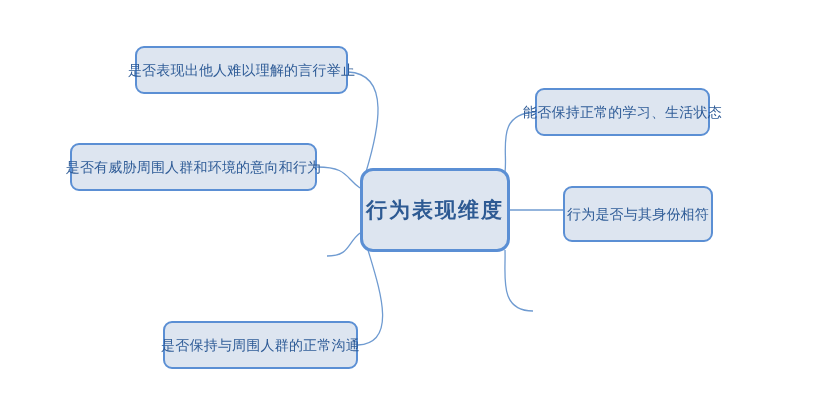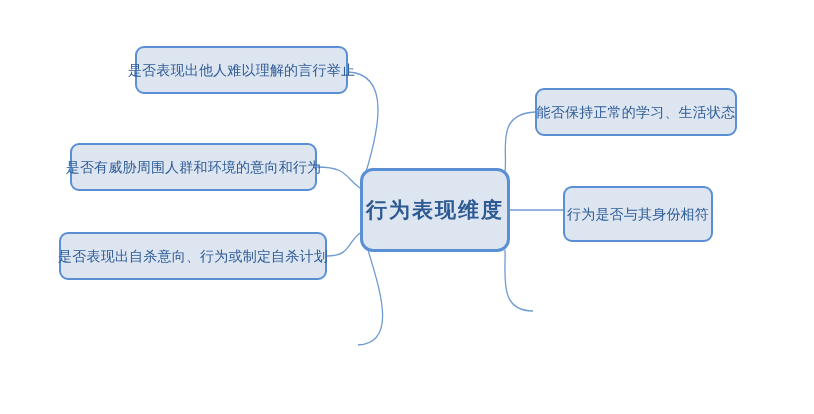--- a/index.html
+++ b/index.html
@@ -79,26 +79,26 @@
   </div>
 
   <div class="node leaf-node" style="left:135px; top:46px; width:213px; height:48px;">
     <span class="node-label">是否表现出他人难以理解的言行举止</span>
   </div>
 
   <div class="node leaf-node" style="left:70px; top:143px; width:247px; height:48px;">
     <span class="node-label">是否有威胁周围人群和环境的意向和行为</span>
   </div>
 
-  <div class="node leaf-node" style="left:59px; top:232px; width:268px; height:48px;">
-    <span class="node-label">是否表现出自杀意向、行为或制定自杀计划</span>
+
+  <div class="node leaf-node" style="left:163px; top:321px; width:195px; height:48px;">
+    <span class="node-label">是否保持与周围人群的正常沟通</span>
   </div>
 
-
-  <div class="node leaf-node" style="left:535px; top:88px; width:202px; height:48px;">
+  <div class="node leaf-node" style="left:535px; top:88px; width:175px; height:48px;">
     <span class="node-label">能否保持正常的学习、生活状态</span>
   </div>
 
   <div class="node leaf-node" style="left:563px; top:186px; width:150px; height:56px;">
     <span class="node-label">行为是否与其身份相符</span>
   </div>
 
 
 </div>
 

